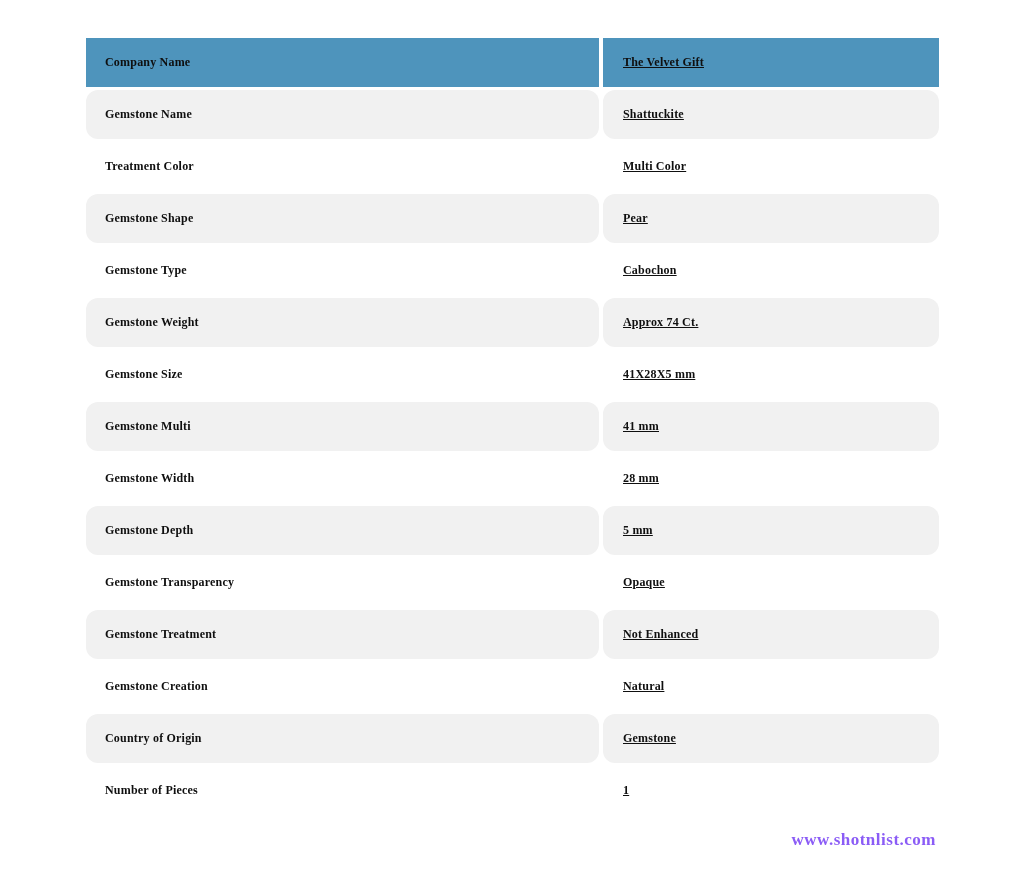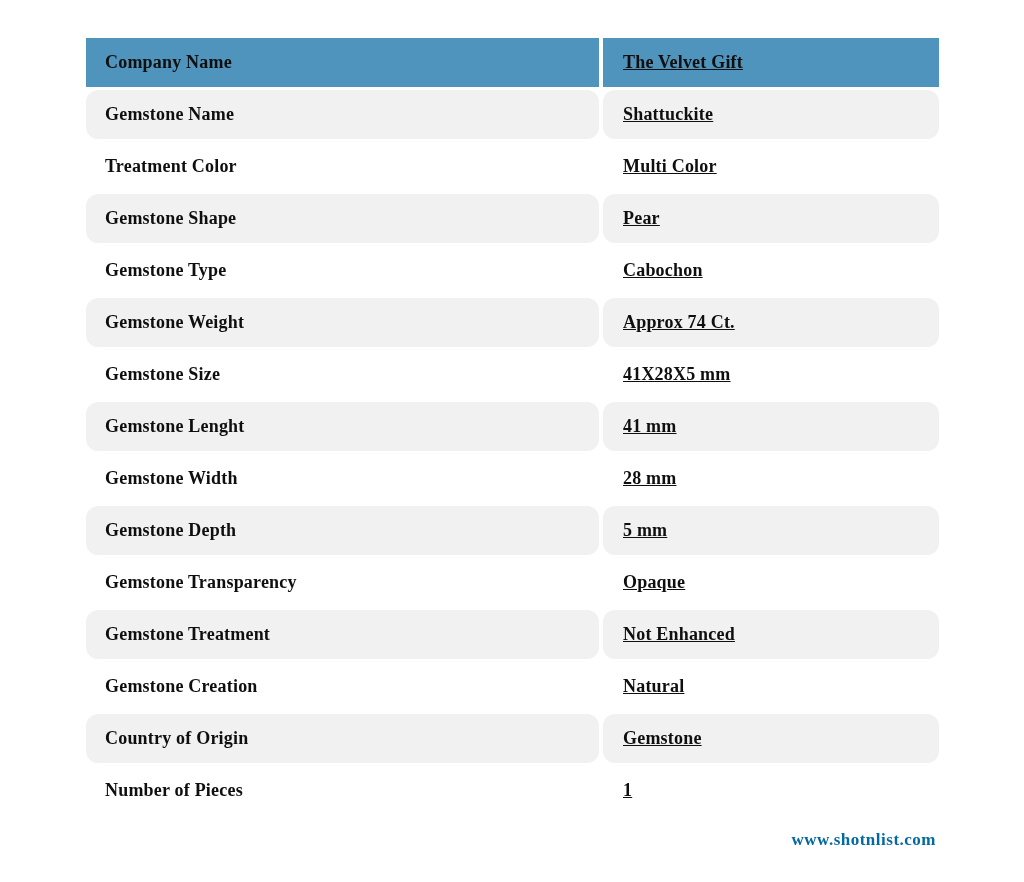--- a/index.html
+++ b/index.html
@@ -25,21 +25,21 @@
   }
   .spec-row {
     display: flex;
     flex-direction: row;
     margin-bottom: 3px;
   }
   .cell {
     display: flex;
     align-items: center;
     height: 49px;
-    font-size: 18px;
+    font-size: 12px;
     font-weight: 700;
     color: #0f0f0f;
     letter-spacing: 0.2px;
     box-sizing: border-box;
     white-space: nowrap;
     overflow: hidden;
   }
   .cell.label {
     width: 513px;
     padding-left: 19px;
@@ -59,21 +59,21 @@
   }
   .spec-row.plain .cell {
     background: #ffffff;
   }
   .watermark {
     position: absolute;
     top: 830px;
     right: 88px;
     font-size: 17px;
     font-weight: 700;
-    color: #0369a1;
+    color: #8b5cf6;
     letter-spacing: 0.5px;
   }
 </style>
 </head>
 <body>
 
 <div class="page">
 
   <div class="spec-table">
     <div class="spec-row header">
@@ -105,21 +105,21 @@
     <div class="cell label">Gemstone Weight</div>
     <div class="cell value">Approx 74 Ct.</div>
   </div>
 
   <div class="spec-row plain">
     <div class="cell label">Gemstone Size</div>
     <div class="cell value">41X28X5 mm</div>
   </div>
 
   <div class="spec-row striped">
-    <div class="cell label">Gemstone Lenght</div>
+    <div class="cell label">Gemstone Multi</div>
     <div class="cell value">41 mm</div>
   </div>
 
   <div class="spec-row plain">
     <div class="cell label">Gemstone Width</div>
     <div class="cell value">28 mm</div>
   </div>
 
   <div class="spec-row striped">
     <div class="cell label">Gemstone Depth</div>

